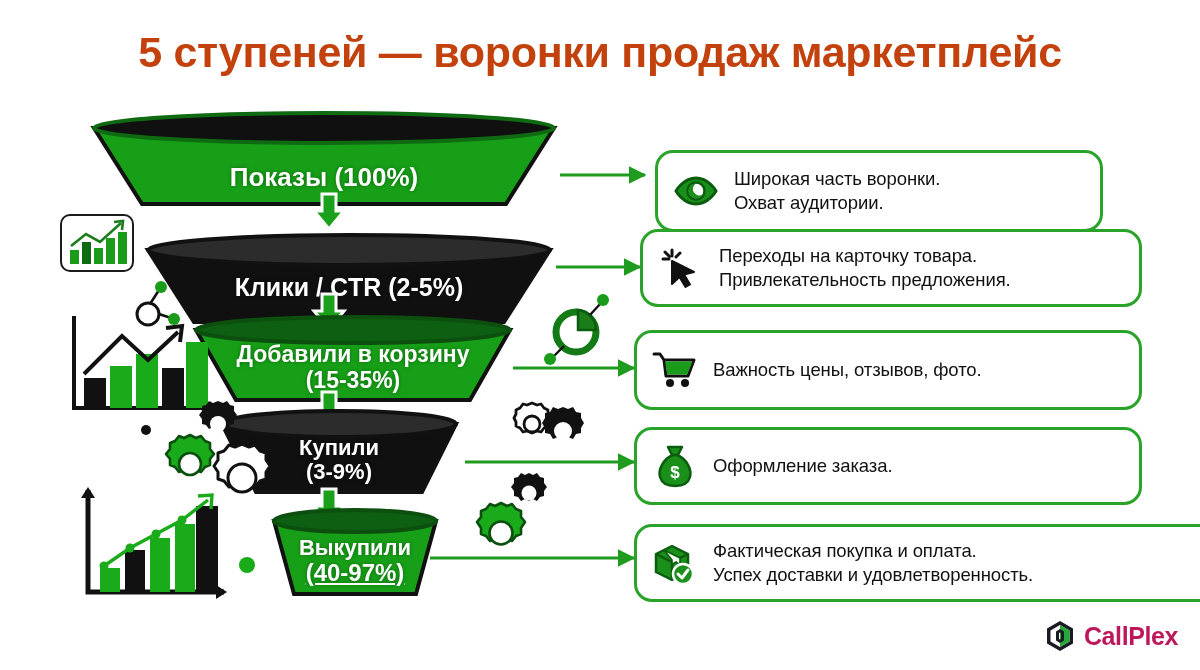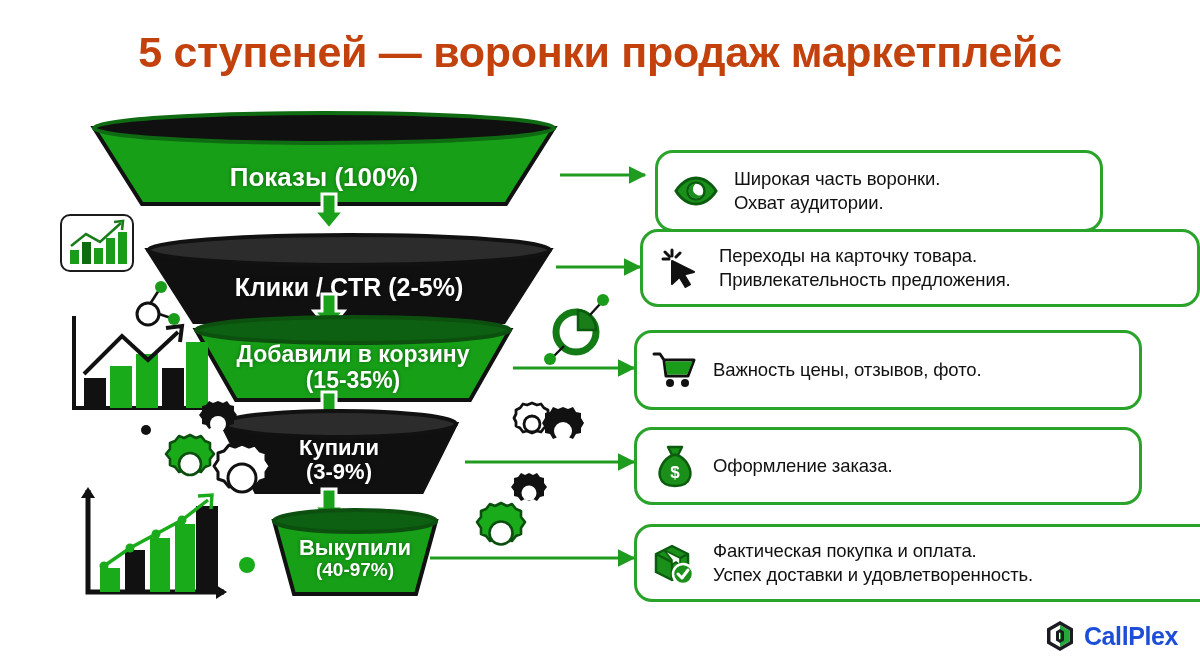--- a/index.html
+++ b/index.html
@@ -76,21 +76,21 @@
     box-sizing:border-box;
   }
 
   
   .logo{
     position:absolute;
     right:22px;bottom:18px;
     display:flex;align-items:center;gap:9px;
   }
   .logo .lname{
-    font-size:25px;font-weight:bold;color:#1d4ed8;letter-spacing:-0.4px;
+    font-size:25px;font-weight:bold;color:#be185d;letter-spacing:-0.4px;
   }
 </style>
 </head>
 <body>
 
 <div class="stage-root">
 
   <div class="title">5 ступеней — воронки продаж маркетплейс</div>
 
   <svg class="connectors" viewBox="0 0 1200 670">
@@ -155,39 +155,39 @@
     <svg class="deco" style="left:311px;top:487px;" width="36" height="40" viewBox="0 0 36 40">
       <path d="M11,2 L25,2 L25,19 L33,19 L18,37 L3,19 L11,19 Z" fill="#1aa01a" stroke="#fff" stroke-width="3"></path>
     </svg>
 
     <div class="stage" style="left:268px;top:508px;">
       <svg width="174" height="92" viewBox="0 0 174 92">
         <path d="M6,13 L168,13 L148,86 L26,86 Z" fill="#17a017" stroke="#111" stroke-width="4"></path>
         <ellipse cx="87" cy="13" rx="81" ry="11" fill="#0d5f11" stroke="#0c4f0f" stroke-width="4"></ellipse>
       </svg>
       <div class="stage-label" style="top:28px;font-size:22px;">Выкупили</div>
-      <div class="stage-label" style="top:52px;font-size:19px;">(40-97%)</div>
+      <div class="stage-label" style="top:52px;font-size:24px;text-decoration:underline;">(40-97%)</div>
     </div>
   </div>
 
   <div class="infobox" style="left:645px;top:150px;width:448px;height:82px;margin-left:10px;">
     <span class="ic">
       <svg width="46" height="32" viewBox="0 0 46 32">
         <path d="M23,3 C36,3 43,16 43,16 C43,16 36,29 23,29 C10,29 3,16 3,16 C3,16 10,3 23,3 Z" fill="#1a8f1a" stroke="#0b5c0e" stroke-width="3"></path>
         <circle cx="23" cy="16" r="8.5" fill="#fff" stroke="#0b5c0e" stroke-width="2.5"></circle>
         <path d="M23,8.5 a7.5,7.5 0 1,0 6.5,11 a6,6 0 1,1 -6.5,-11 z" fill="#1a8f1a"></path>
       </svg>
     </span>
     <span class="txt">
       <div>Широкая часть воронки.</div>
       <div>Охват аудитории.</div>
     </span>
   </div>
 
-  <div class="infobox" style="left:640px;top:229px;width:560px;height:78px;">
+  <div class="infobox" style="left:640px;top:229px;width:502px;height:78px;">
     <span class="ic">
       <svg width="44" height="44" viewBox="0 0 44 44">
         <g stroke="#111" stroke-width="3" stroke-linecap="round">
           <path d="M13,4 L13,10"></path>
             <path d="M4,13 L10,13"></path>
           <path d="M6,6 L10.5,10.5"></path>
             <path d="M21,7 L17,11"></path>
         </g>
         <path d="M13,15 L35,26 L25,28.5 L31,38.5 L26.5,41 L20.5,31 L13,38 Z" fill="#111" stroke="#111" stroke-width="2" stroke-linejoin="round"></path>
       </svg>

